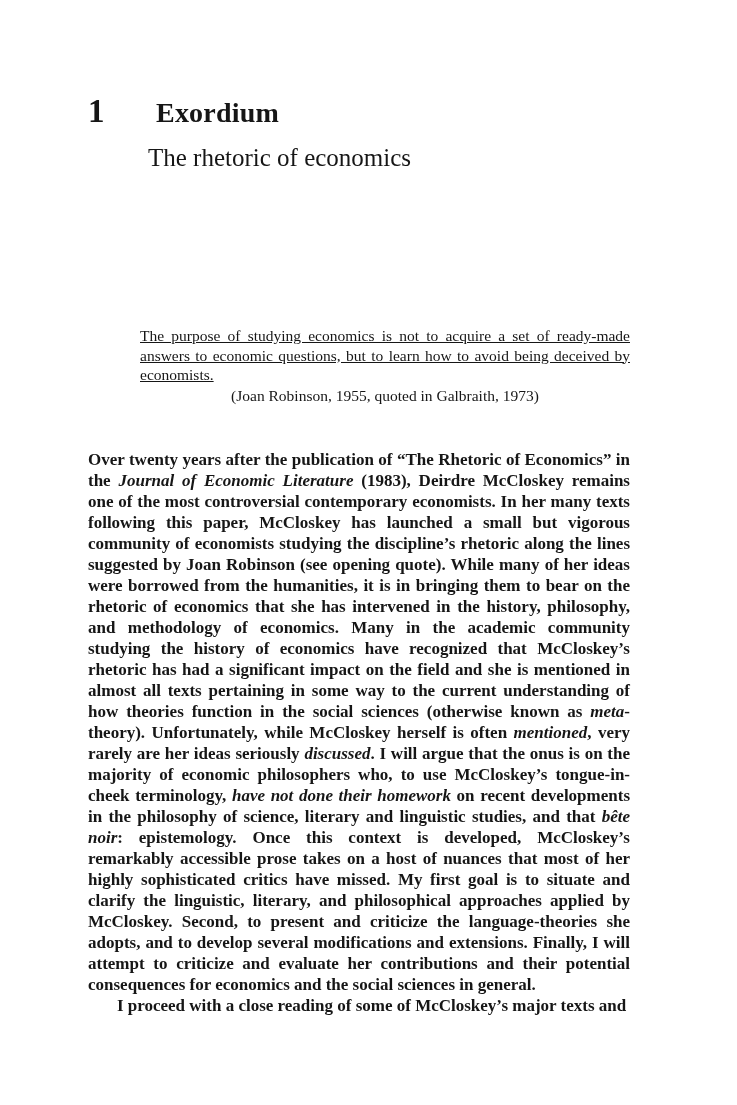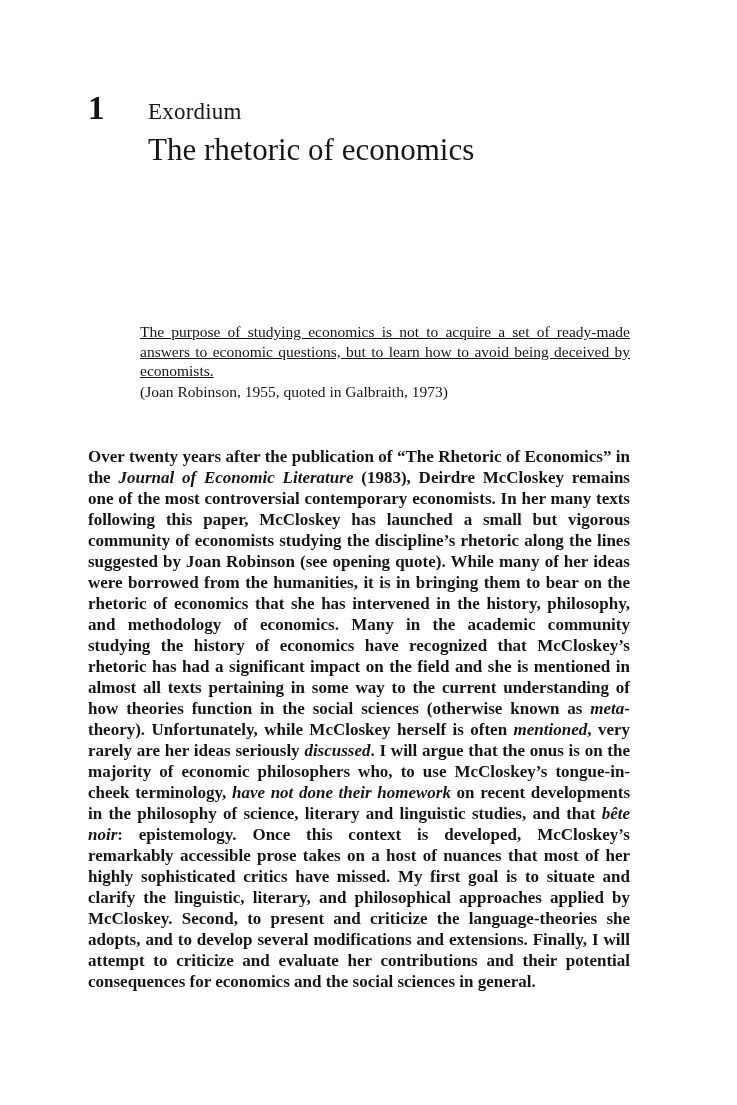--- a/index.html
+++ b/index.html
@@ -23,48 +23,48 @@
     align-items: baseline;
   }
   .chap-num {
     width: 60px;
     flex: 0 0 60px;
     font-size: 33px;
     font-weight: 700;
     line-height: 1.1;
   }
   .chap-title {
-    margin: 0;
-    font-size: 23px;
-    font-weight: 400;
+    margin: 8px;
+    font-size: 28px;
+    font-weight: 700;
     line-height: 1.1;
     letter-spacing: 0.2px;
   }
   .chap-subtitle {
     margin: 7px 0 0 60px;
-    font-size: 31px;
+    font-size: 25px;
     font-weight: 400;
     line-height: 1.1;
   }
   .epigraph {
     margin: 155px 0 0 52px;
     width: 490px;
   }
   .epigraph-text {
     margin: 0;
     font-size: 15.5px;
     line-height: 19.3px;
     text-align: justify;
     text-decoration: underline;
   }
   .epigraph-attr {
     margin: 2px 0 0 0;
     font-size: 15.5px;
     line-height: 19.3px;
-    text-align: left;
+    text-align: center;
   }
   .body-text {
     margin-top: 44px;
     width: 542px;
   }
   .para {
     margin: 0;
     font-size: 17px;
     line-height: 21px;
     text-align: justify;
@@ -88,15 +88,16 @@
     <h2 class="chap-subtitle">The rhetoric of economics</h2>
   </header>
 
   <figure class="epigraph">
     <blockquote class="epigraph-text">The purpose of studying economics is not to acquire a set of ready-made answers to economic questions, but to learn how to avoid being deceived by economists.</blockquote>
     <figcaption class="epigraph-attr">(Joan Robinson, 1955, quoted in Galbraith, 1973)</figcaption>
   </figure>
 
   <main class="body-text">
     <p class="para"><span>Over twenty years after the publication of “The Rhetoric of Economics” in the </span><em>Journal of Economic Literature</em><span> (1983), Deirdre McCloskey remains one of the most controversial contemporary economists. In her many texts following this paper, McCloskey has launched a small but vigorous community of economists studying the discipline’s rhetoric along the lines suggested by Joan Robinson (see opening quote). While many of her ideas were borrowed from the humanities, it is in bringing them to bear on the rhetoric of economics that she has intervened in the history, philosophy, and methodology of economics. Many in the academic community studying the history of economics have recognized that McCloskey’s rhetoric has had a significant impact on the field and she is mentioned in almost all texts pertaining in some way to the current understanding of how theories function in the social sciences (otherwise known as </span><em>meta</em><span>-theory). Unfortunately, while McCloskey herself is often </span><em>mentioned</em><span>, very rarely are her ideas seriously </span><em>discussed</em><span>. I will argue that the onus is on the majority of economic philosophers who, to use McCloskey’s tongue-in-cheek terminology, </span><em>have not done their homework</em><span> on recent developments in the philosophy of science, literary and linguistic studies, and that </span><em>bête noir</em><span>: epistemology. Once this context is developed, McCloskey’s remarkably accessible prose takes on a host of nuances that most of her highly sophisticated critics have missed. My first goal is to situate and clarify the linguistic, literary, and philosophical approaches applied by McCloskey. Second, to present and criticize the language-theories she adopts, and to develop several modifications and extensions. Finally, I will attempt to criticize and evaluate her contributions and their potential consequences for economics and the social sciences in general.</span></p>
+    <p class="para indent">I proceed with a close reading of some of McCloskey’s major texts and</p>
   </main>
 
 </div>
 
 </body></html>

